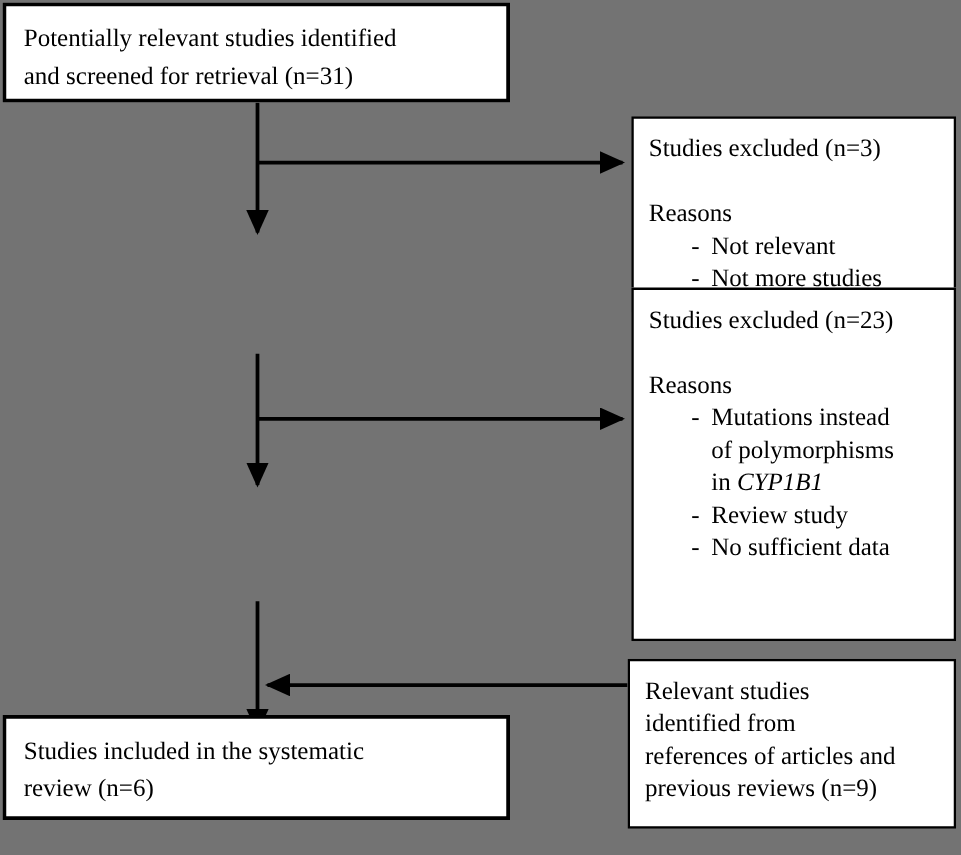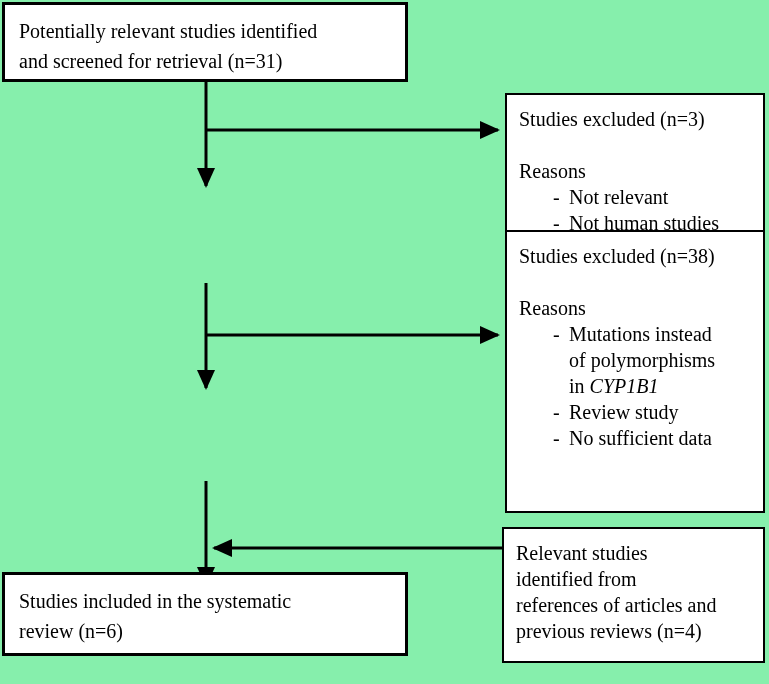--- a/index.html
+++ b/index.html
@@ -4,21 +4,21 @@
 <style>
   html, body {
     margin: 0;
     padding: 0;
     background: #ffffff;
   }
   .canvas {
     position: relative;
     width: 769px;
     height: 684px;
-    background: #86efac;
+    background: #737373;
     font-family: "Liberation Serif", "DejaVu Serif", serif;
     color: #000000;
     overflow: hidden;
   }
   .connectors {
     position: absolute;
     left: 0;
     top: 0;
     width: 769px;
     height: 684px;
@@ -112,36 +112,36 @@
   <div class="box left-col b-included">
     <div class="box-text">Studies included in the systematic
 review (n=6)</div>
   </div>
 
   <div class="box right-col b-excluded1">
     <div class="box-text">Studies excluded (n=3)</div>
     <div class="reasons-label">Reasons</div>
     <ul class="reasons">
       <li class="reason"><span class="dash">-</span><span class="reason-text">Not relevant</span></li>
-      <li class="reason"><span class="dash">-</span><span class="reason-text">Not human studies</span></li>
+      <li class="reason"><span class="dash">-</span><span class="reason-text">Not more studies</span></li>
     </ul>
   </div>
 
   <div class="box right-col b-excluded2">
-    <div class="box-text">Studies excluded (n=38)</div>
+    <div class="box-text">Studies excluded (n=23)</div>
     <div class="reasons-label">Reasons</div>
     <ul class="reasons">
       <li class="reason"><span class="dash">-</span><span class="reason-text">Mutations instead
 of polymorphisms
 in</span><i class="gene">CYP1B1</i></li>
       <li class="reason"><span class="dash">-</span><span class="reason-text">Review study</span></li>
       <li class="reason"><span class="dash">-</span><span class="reason-text">No sufficient data</span></li>
     </ul>
   </div>
 
   <div class="box right-col b-references">
     <div class="box-text">Relevant studies
 identified from
 references of articles and
-previous reviews (n=4)</div>
+previous reviews (n=9)</div>
   </div>
 
 </div>
 
 </body></html>

